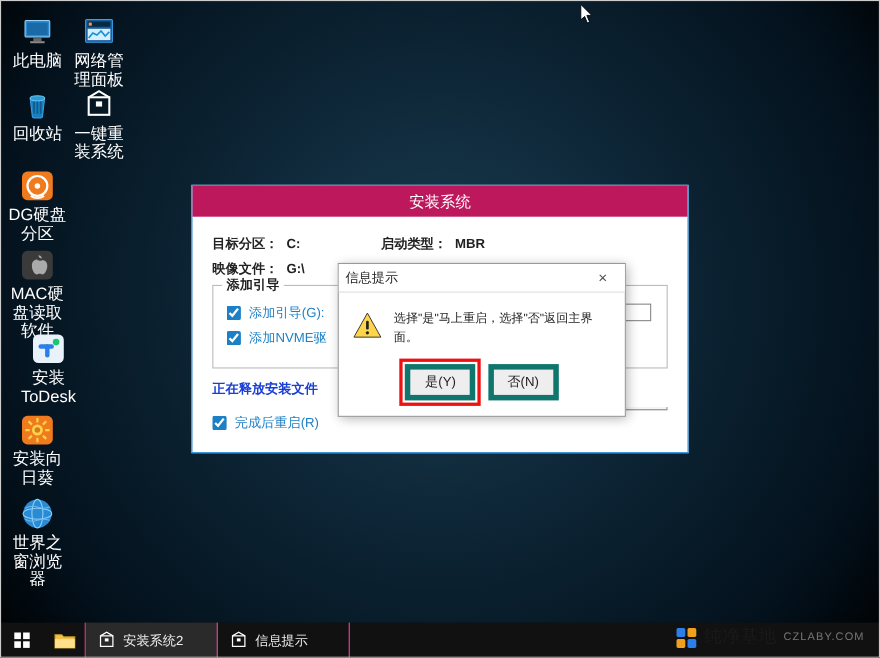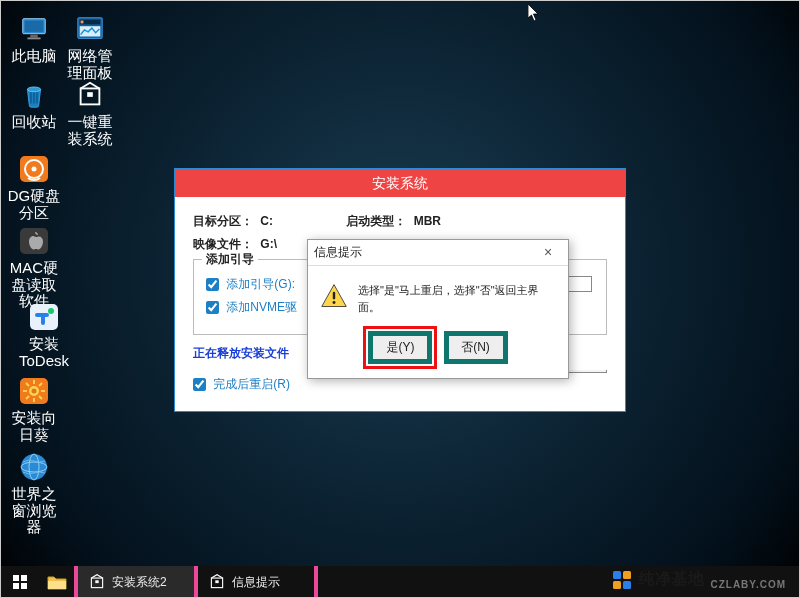--- a/index.html
+++ b/index.html
@@ -37,21 +37,21 @@
 
   
   .install-window {
     position: absolute;
     left: 174px; top: 168px;
     width: 452px;
     background: #fff;
     border: 1px solid #2a8ad4;
   }
   .iw-titlebar {
-    background: #ef4444;
+    background: #be185d;
     color: #fff;
     text-align: center;
     font-size: 14px;
     height: 28px; line-height: 28px;
   }
   .iw-body {
     padding: 10px 18px 12px 18px;
     color: #222;
     font-size: 12px;
   }
@@ -165,34 +165,34 @@
   }
   .tb-start {
     width: 40px;
     display: flex; align-items: center; justify-content: center;
   }
   .tb-item {
     display: flex; align-items: center;
     padding: 0 10px;
     color: #eee;
     font-size: 12px;
-    border-right: 4px solid #ec4899;
+    border-right: 1px solid #ec4899;
   }
   .tb-item.folder { width: 38px; justify-content: center; padding: 0; }
   .tb-item.active { background: #2a2a2a; }
   .tb-icon { width: 18px; height: 18px; margin-right: 6px; display:inline-flex; align-items:center; justify-content:center; }
 
   
   .watermark {
     position: absolute;
     right: 14px; bottom: 8px;
-    display: flex; align-items: flex-end;
+    display: flex; align-items: center;
     font-size: 16px;
     color: #1a1a1a;
-    font-weight: 700;
+    font-weight: 400;
     letter-spacing: 0.5px;
   }
   .watermark .logo {
     width: 20px; height: 20px; margin-right: 6px;
     display: inline-block;
   }
   .wm-url { font-size: 10px; color: #777; letter-spacing: 1px; margin-left: 2px; }
 
   
   .frame-border {

